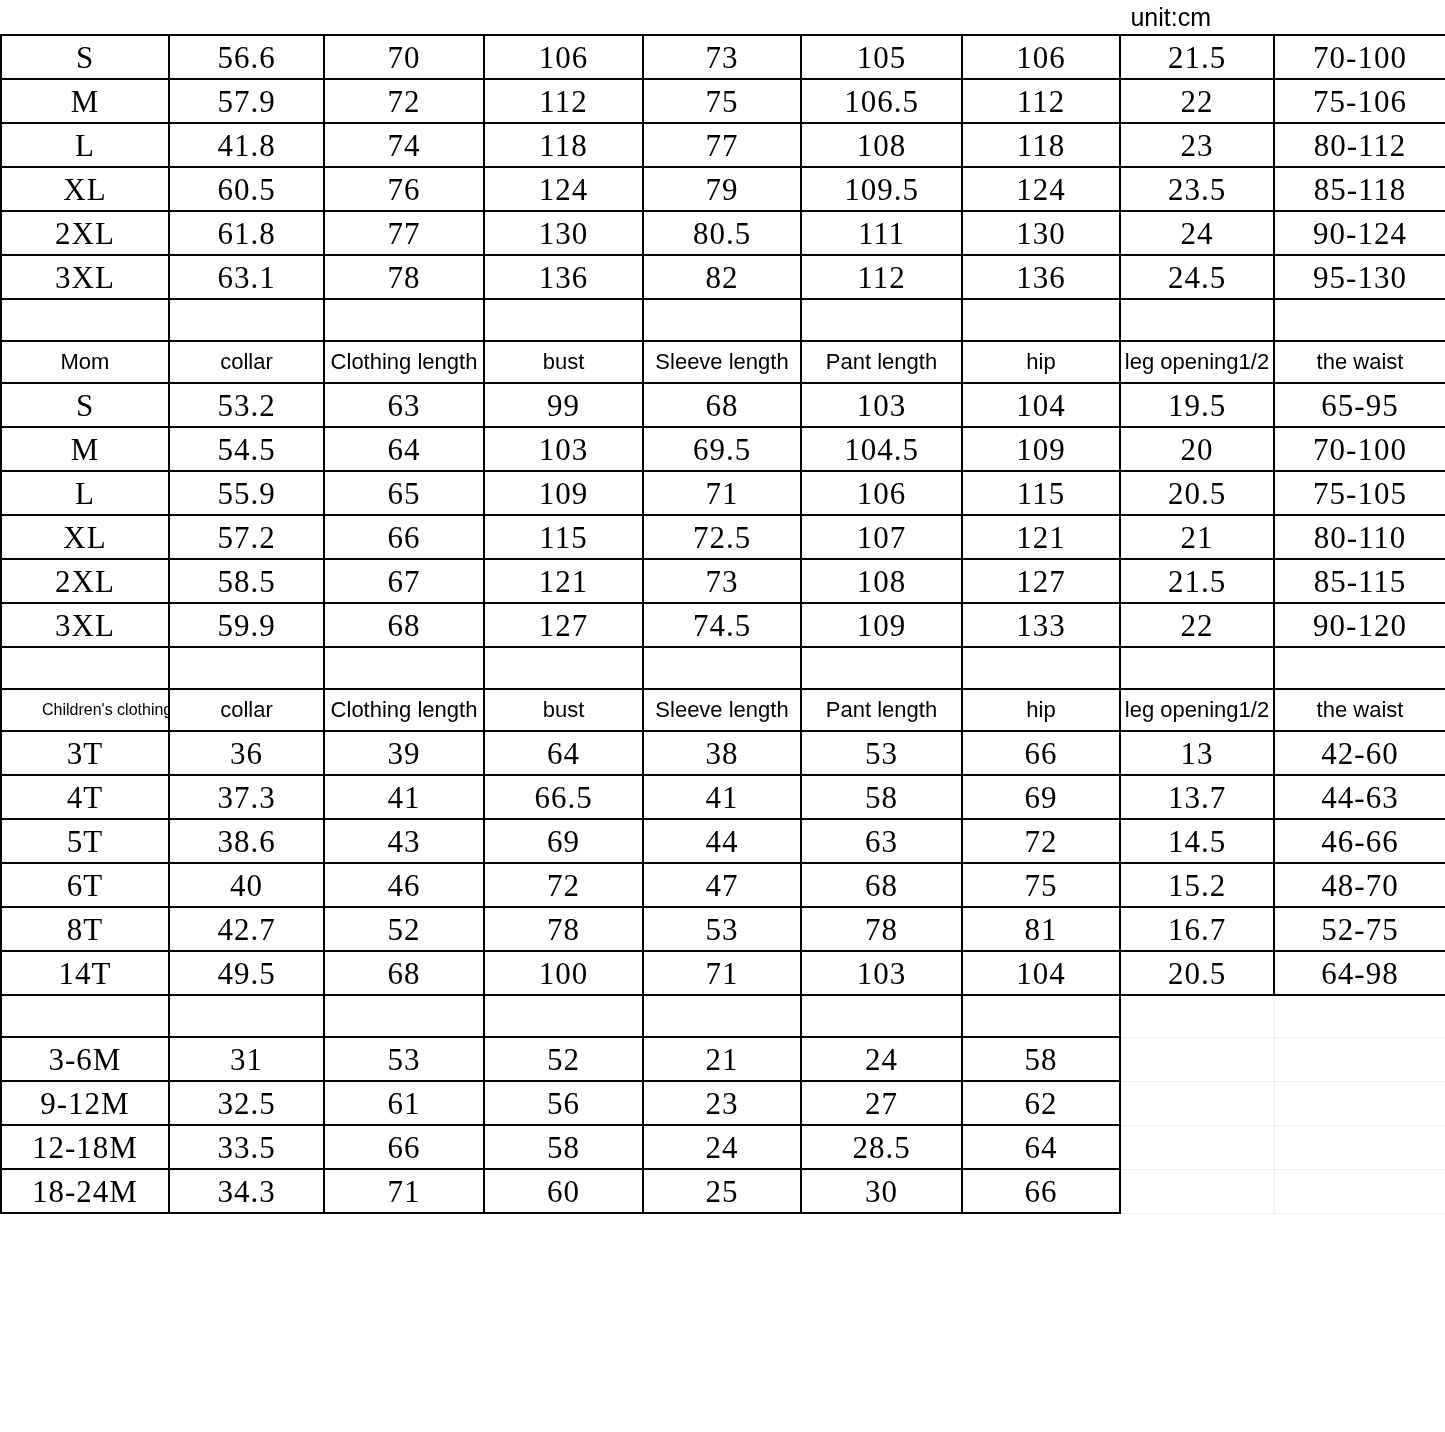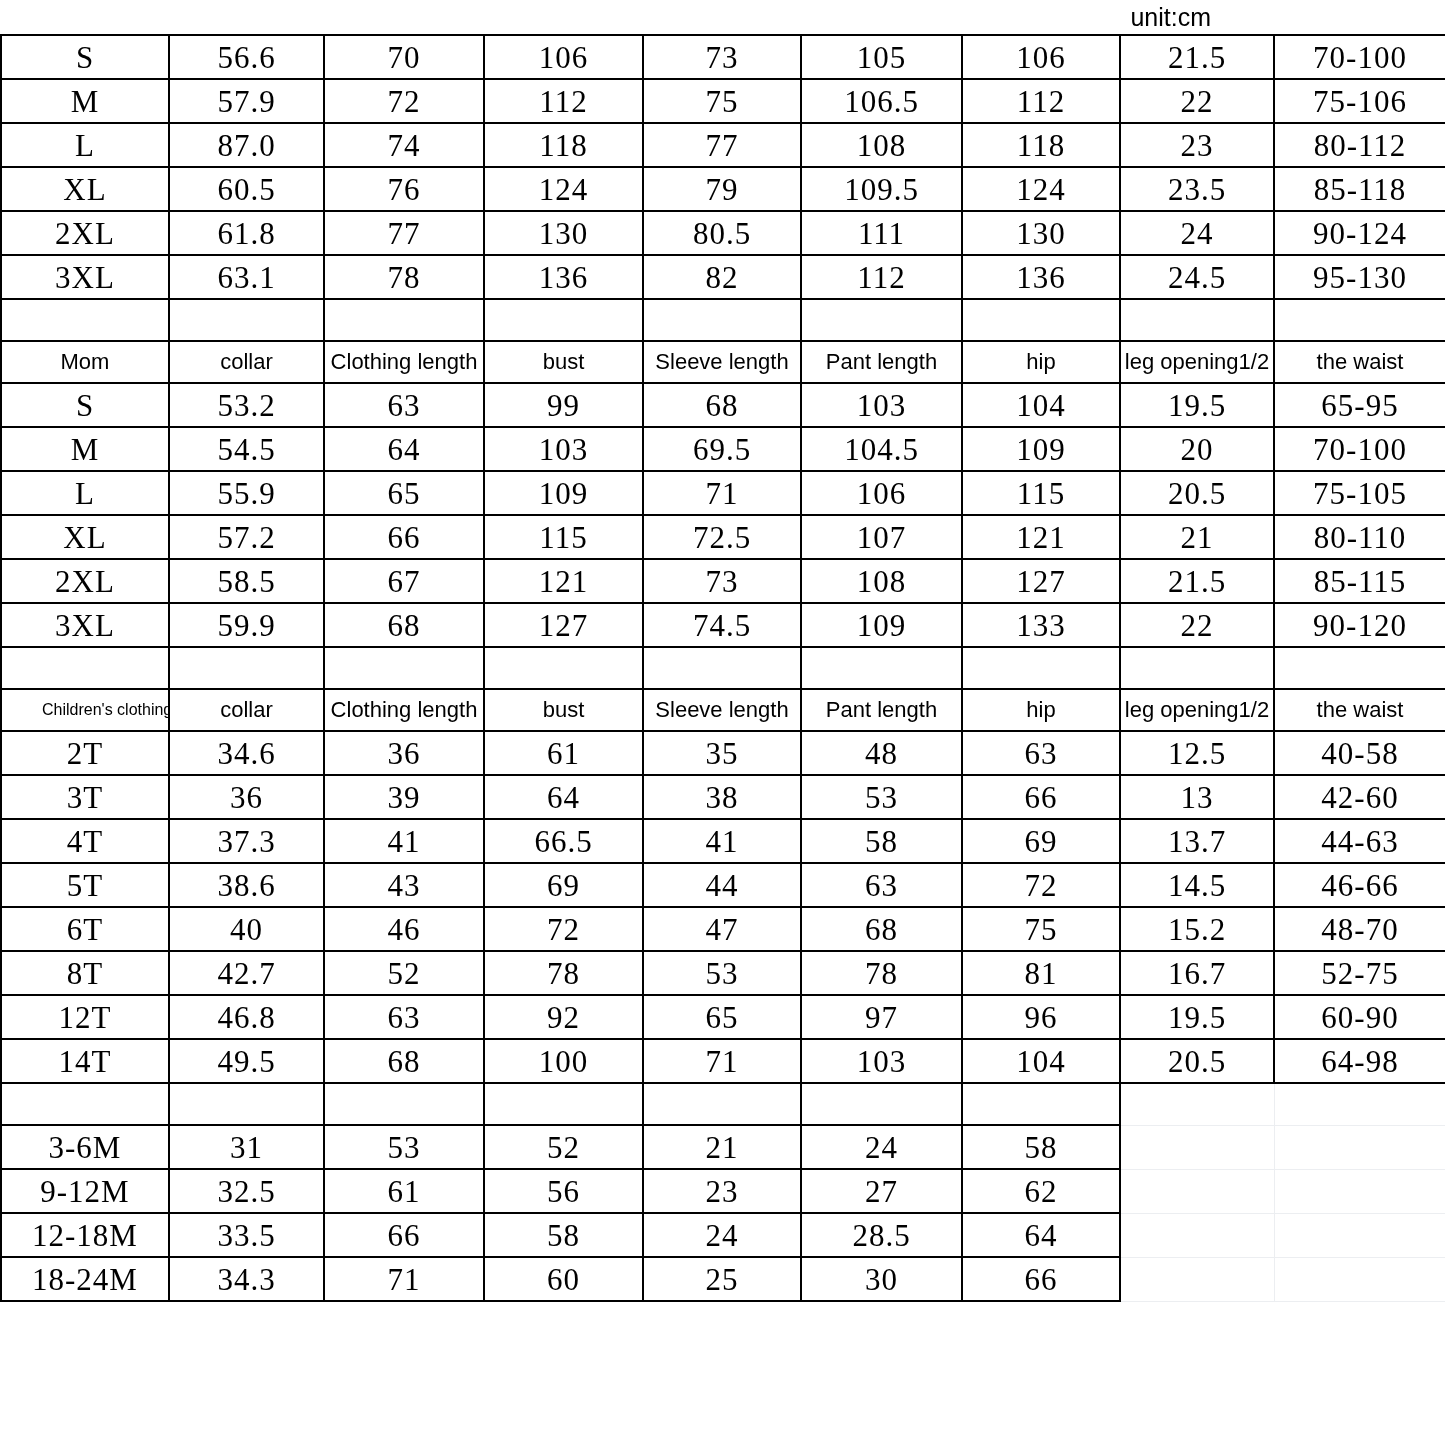--- a/index.html
+++ b/index.html
@@ -121,21 +121,21 @@
         <td>72</td>
         <td>112</td>
         <td>75</td>
         <td>106.5</td>
         <td>112</td>
         <td>22</td>
         <td>75-106</td>
       </tr>
       <tr>
         <td>L</td>
-        <td>87.0</td>
+        <td>41.8</td>
         <td>74</td>
         <td>118</td>
         <td>77</td>
         <td>108</td>
         <td>118</td>
         <td>23</td>
         <td>80-112</td>
       </tr>
       <tr>
         <td>XL</td>
@@ -278,31 +278,20 @@
         <td class="head">collar</td>
         <td class="head">Clothing length</td>
         <td class="head">bust</td>
         <td class="head">Sleeve length</td>
         <td class="head">Pant length</td>
         <td class="head">hip</td>
         <td class="head">leg opening1/2</td>
         <td class="head">the waist</td>
       </tr>
       <tr>
-        <td>2T</td>
-        <td>34.6</td>
-        <td>36</td>
-        <td>61</td>
-        <td>35</td>
-        <td>48</td>
-        <td>63</td>
-        <td>12.5</td>
-        <td>40-58</td>
-      </tr>
-      <tr>
         <td>3T</td>
         <td>36</td>
         <td>39</td>
         <td>64</td>
         <td>38</td>
         <td>53</td>
         <td>66</td>
         <td>13</td>
         <td>42-60</td>
       </tr>
@@ -344,31 +333,20 @@
         <td>42.7</td>
         <td>52</td>
         <td>78</td>
         <td>53</td>
         <td>78</td>
         <td>81</td>
         <td>16.7</td>
         <td>52-75</td>
       </tr>
       <tr>
-        <td>12T</td>
-        <td>46.8</td>
-        <td>63</td>
-        <td>92</td>
-        <td>65</td>
-        <td>97</td>
-        <td>96</td>
-        <td>19.5</td>
-        <td>60-90</td>
-      </tr>
-      <tr>
         <td>14T</td>
         <td>49.5</td>
         <td>68</td>
         <td>100</td>
         <td>71</td>
         <td>103</td>
         <td>104</td>
         <td>20.5</td>
         <td>64-98</td>
       </tr>

